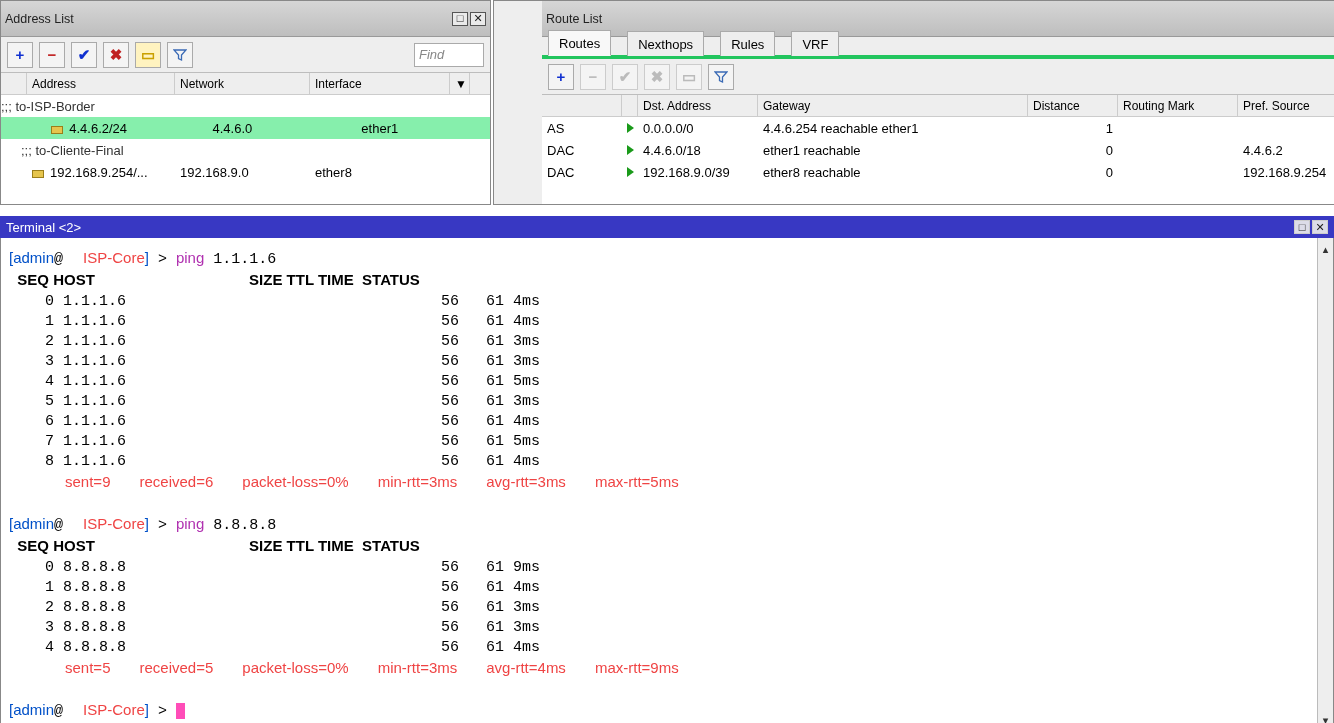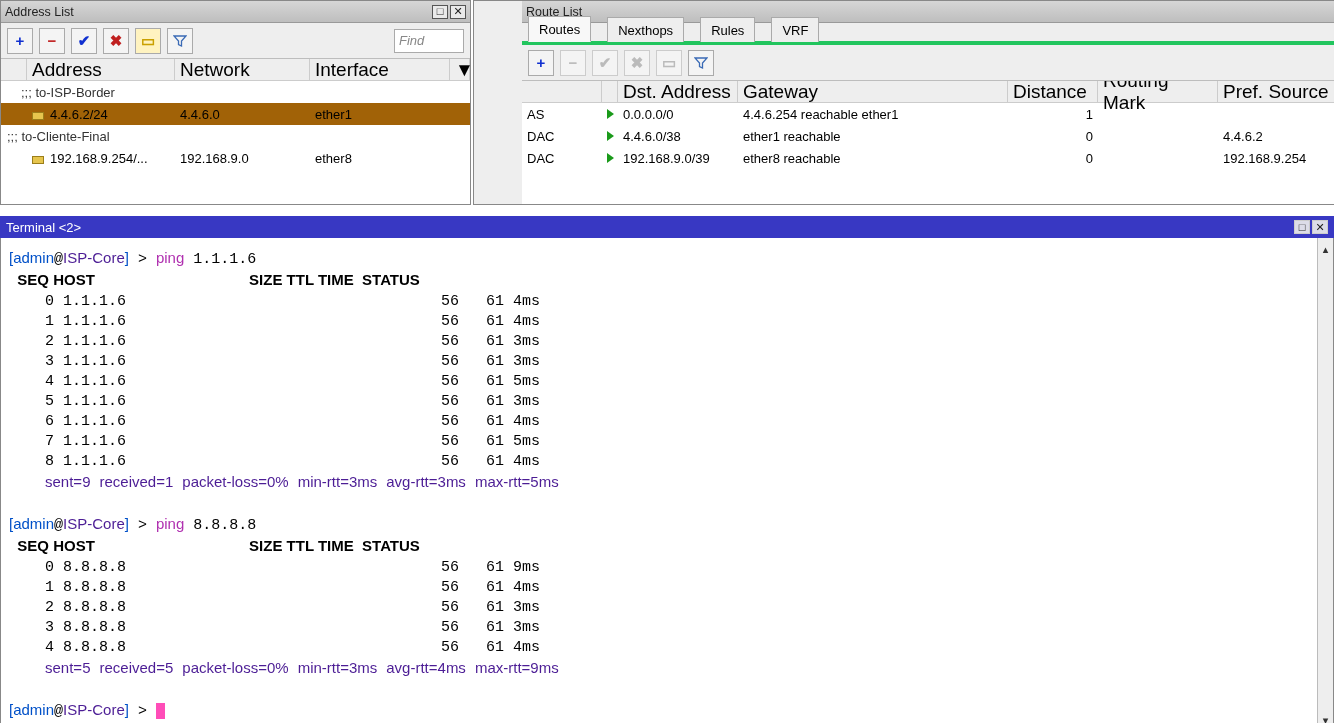--- a/index.html
+++ b/index.html
@@ -1,48 +1,48 @@
 <!DOCTYPE html>
 <html><head>
 <meta charset="utf-8">
 <style>
 * { box-sizing: border-box; margin: 0; padding: 0; font-family: Arial, Helvetica, sans-serif; }
 body { background: #fff; width: 1334px; height: 723px; overflow: hidden; font-size: 13px; color: #000; }
 .top-row { display: flex; height: 205px; width: 100%; }
 .panel { border: 1px solid #888; display: flex; flex-direction: column; background: #eee; }
 .address-panel { width: 491px; margin-right: 2px; }
 .route-panel { flex: 1; padding-left: 48px; }
-.titlebar { height: 22px; background: linear-gradient(#d6d6d6,#bebebe); display:flex; align-items:center; padding: 0 4px; font-size: 12.5px; color: #222; border-bottom:1px solid #999; }
+.titlebar { height: 36px; background: linear-gradient(#d6d6d6,#bebebe); display:flex; align-items:center; padding: 0 4px; font-size: 12.5px; color: #222; border-bottom:1px solid #999; }
 .titlebar .t-spacer { flex:1; }
 .titlebar .win-btn { width:16px; height:14px; border:1px solid #555; margin-left:2px; display:flex; align-items:center; justify-content:center; background:#eaeaea; font-size:11px; line-height:1; }
 .toolbar { height: 36px; display:flex; align-items:center; padding: 4px 6px; gap:6px; background:#eee; border-bottom:1px solid #bdbdbd; }
 .tool-btn { width:26px; height:26px; border:1px solid #aaa; background:#f4f4f4; display:flex; align-items:center; justify-content:center; font-size:15px; font-weight:bold; cursor:pointer; }
 .tool-btn.disabled { color:#bbb; border-color:#ccc; }
 .toolbar .spacer { flex:1; }
 .find-box { width:70px; height:24px; border:1px solid #aaa; background:#fff; color:#888; font-style:italic; display:flex; align-items:center; padding:0 4px; font-size:13px; }
 .tabs { height:22px; display:flex; align-items:flex-end; padding-left:6px; gap:16px; border-bottom:4px solid #22c55e; background:#eee; }
 .tab { padding:5px 10px 4px; border:1px solid #aaa; border-bottom:none; background:#eee; font-size:13px; position:relative; top:1px; }
 .tab.active { background:#f8f8f8; border-bottom:1px solid #f8f8f8; font-weight:normal; }
 .grid { flex:1; background:#fff; overflow:hidden; font-size:13px; }
-.grid-head { display:flex; height:22px; background:#eee; border-bottom:1px solid #ccc; font-size:19px; }
+.grid-head { display:flex; height:22px; background:#eee; border-bottom:1px solid #ccc; font-size:12px; }
 .grid-head .col { border-right:1px solid #ccc; padding:3px 5px; display:flex; align-items:center; }
 .grid-body .row { display:flex; height:22px; align-items:center; }
 .grid-body .row .cell { padding:0 5px; overflow:hidden; white-space:nowrap; }
-.grid-body .row.sel { background:#a16207; }
+.grid-body .row.sel { background:#86efac;gap:20px; }
 .grid-body .row.label { color:#333; font-size:13px; }
 .addr-c0 { width:26px; } .addr-c1 { width:148px; } .addr-c2 { width:135px; } .addr-c3 { width:140px; } .addr-c4 { width:20px; }
 .route-c0 { width:80px; } .route-c1 { width:16px; } .route-c2 { width:120px; } .route-c3 { width:270px; } .route-c4 { width:90px; text-align:right; } .route-c5 { width:120px; } .route-c6 { width:130px; }
 .ip-icon { display:inline-block; width:12px; height:8px; background:#e6c54d; border:1px solid #9b7e1a; margin-right:6px; position:relative; top:1px; }
 .tri { display:inline-block; width:0; height:0; border-top:5px solid transparent; border-bottom:5px solid transparent; border-left:7px solid #1a9a1a; margin-right:4px; }
 .termwrap { margin-top:2px; }
 .term-title { height:22px; background:#3838c3; color:#fff; display:flex; align-items:center; padding:0 6px; font-size:13px;margin-top:11px; }
 .term-title .t-spacer { flex:1; }
 .term-title .win-btn { width:16px; height:14px; border:1px solid #ccc; margin-left:2px; display:flex; align-items:center; justify-content:center; background:#dcdce8; color:#222; font-size:11px; line-height:1; }
 .terminal { background:#fff; color:#000; font-family: "Courier New", monospace; font-size:15px; line-height:20px; padding:10px 8px 10px 8px; white-space:pre; position:relative; height:494px; border:1px solid #888; border-top:none; overflow:hidden; }
-.c-blue { color:#0050c8; } .c-green { color:#4c1d95; } .c-purple { color:#b030b0; }
+.c-blue { color:#0050c8; } .c-green { color:#ef4444;margin-left:20px; } .c-purple { color:#b030b0; }
 .c-bold { font-weight:bold;margin-top:28px; }
 .cursor { display:inline-block; width:9px; height:16px; background:#ff4db8; vertical-align:middle; }
 .right-scroll { position:absolute; right:0; top:0; bottom:0; width:16px; background:#eee; border-left:1px solid #bbb; display:flex; flex-direction:column; align-items:center; justify-content:space-between; }
 .right-scroll .arrow { font-size:11px; color:#333; padding:1px 0; }
 </style>
 </head>
 <body>
 
 <div class="top-row">
 
@@ -70,30 +70,30 @@
     <div class="grid">
       <div class="grid-head">
         <div class="col addr-c0"></div>
         <div class="col addr-c1">Address</div>
         <div class="col addr-c2">Network</div>
         <div class="col addr-c3">Interface</div>
         <div class="col addr-c4">▼</div>
       </div>
       <div class="grid-body" id="address-body">
           <div class="row label">
-            <div class="cell" style="padding-left:20px">;;; to-ISP-Border</div>
+            <div class="cell" style="padding-left:0">;;; to-ISP-Border</div>
           </div>
           <div class="row sel">
             <div class="cell addr-c0"></div>
             <div class="cell addr-c1"><span class="ip-icon"></span>4.4.6.2/24</div>
             <div class="cell addr-c2">4.4.6.0</div>
             <div class="cell addr-c3">ether1</div>
           </div>
           <div class="row label">
-            <div class="cell" style="padding-left:6px">;;; to-Cliente-Final</div>
+            <div class="cell" style="padding-left:20px">;;; to-Cliente-Final</div>
           </div>
           <div class="row">
             <div class="cell addr-c0"></div>
             <div class="cell addr-c1"><span class="ip-icon"></span>192.168.9.254/...</div>
             <div class="cell addr-c2">192.168.9.0</div>
             <div class="cell addr-c3">ether8</div>
           </div>
         </div>
     </div>
   </div>
@@ -137,21 +137,21 @@
             <div class="cell route-c1"><span class="tri"></span></div>
             <div class="cell route-c2">0.0.0.0/0</div>
             <div class="cell route-c3">4.4.6.254 reachable ether1</div>
             <div class="cell route-c4" style="text-align:right">1</div>
             <div class="cell route-c5"></div>
             <div class="cell route-c6"></div>
           </div>
           <div class="row">
             <div class="cell route-c0">DAC</div>
             <div class="cell route-c1"><span class="tri"></span></div>
-            <div class="cell route-c2">4.4.6.0/38</div>
+            <div class="cell route-c2">4.4.6.0/18</div>
             <div class="cell route-c3">ether1 reachable</div>
             <div class="cell route-c4" style="text-align:right">0</div>
             <div class="cell route-c5"></div>
             <div class="cell route-c6">4.4.6.2</div>
           </div>
           <div class="row">
             <div class="cell route-c0">DAC</div>
             <div class="cell route-c1"><span class="tri"></span></div>
             <div class="cell route-c2">192.168.9.0/39</div>
             <div class="cell route-c3">ether8 reachable</div>
@@ -175,21 +175,21 @@
 <span class="c-bold">  SEQ HOST                                     SIZE TTL TIME  STATUS</span>
     0 1.1.1.6                                   56   61 4ms
     1 1.1.1.6                                   56   61 4ms
     2 1.1.1.6                                   56   61 3ms
     3 1.1.1.6                                   56   61 3ms
     4 1.1.1.6                                   56   61 5ms
     5 1.1.1.6                                   56   61 3ms
     6 1.1.1.6                                   56   61 4ms
     7 1.1.1.6                                   56   61 5ms
     8 1.1.1.6                                   56   61 4ms
-    <span class="c-green">sent=9</span> <span class="c-green">received=1</span> <span class="c-green">packet-loss=0%</span> <span class="c-green">min-rtt=3ms</span> <span class="c-green">avg-rtt=3ms</span> <span class="c-green">max-rtt=5ms</span>
+    <span class="c-green">sent=9</span> <span class="c-green">received=6</span> <span class="c-green">packet-loss=0%</span> <span class="c-green">min-rtt=3ms</span> <span class="c-green">avg-rtt=3ms</span> <span class="c-green">max-rtt=5ms</span>
 
 <span class="c-blue">[admin</span>@<span class="c-green">ISP-Core</span><span class="c-blue">]</span> &gt; <span class="c-purple">ping</span> 8.8.8.8
 <span class="c-bold">  SEQ HOST                                     SIZE TTL TIME  STATUS</span>
     0 8.8.8.8                                   56   61 9ms
     1 8.8.8.8                                   56   61 4ms
     2 8.8.8.8                                   56   61 3ms
     3 8.8.8.8                                   56   61 3ms
     4 8.8.8.8                                   56   61 4ms
     <span class="c-green">sent=5</span> <span class="c-green">received=5</span> <span class="c-green">packet-loss=0%</span> <span class="c-green">min-rtt=3ms</span> <span class="c-green">avg-rtt=4ms</span> <span class="c-green">max-rtt=9ms</span>
 

